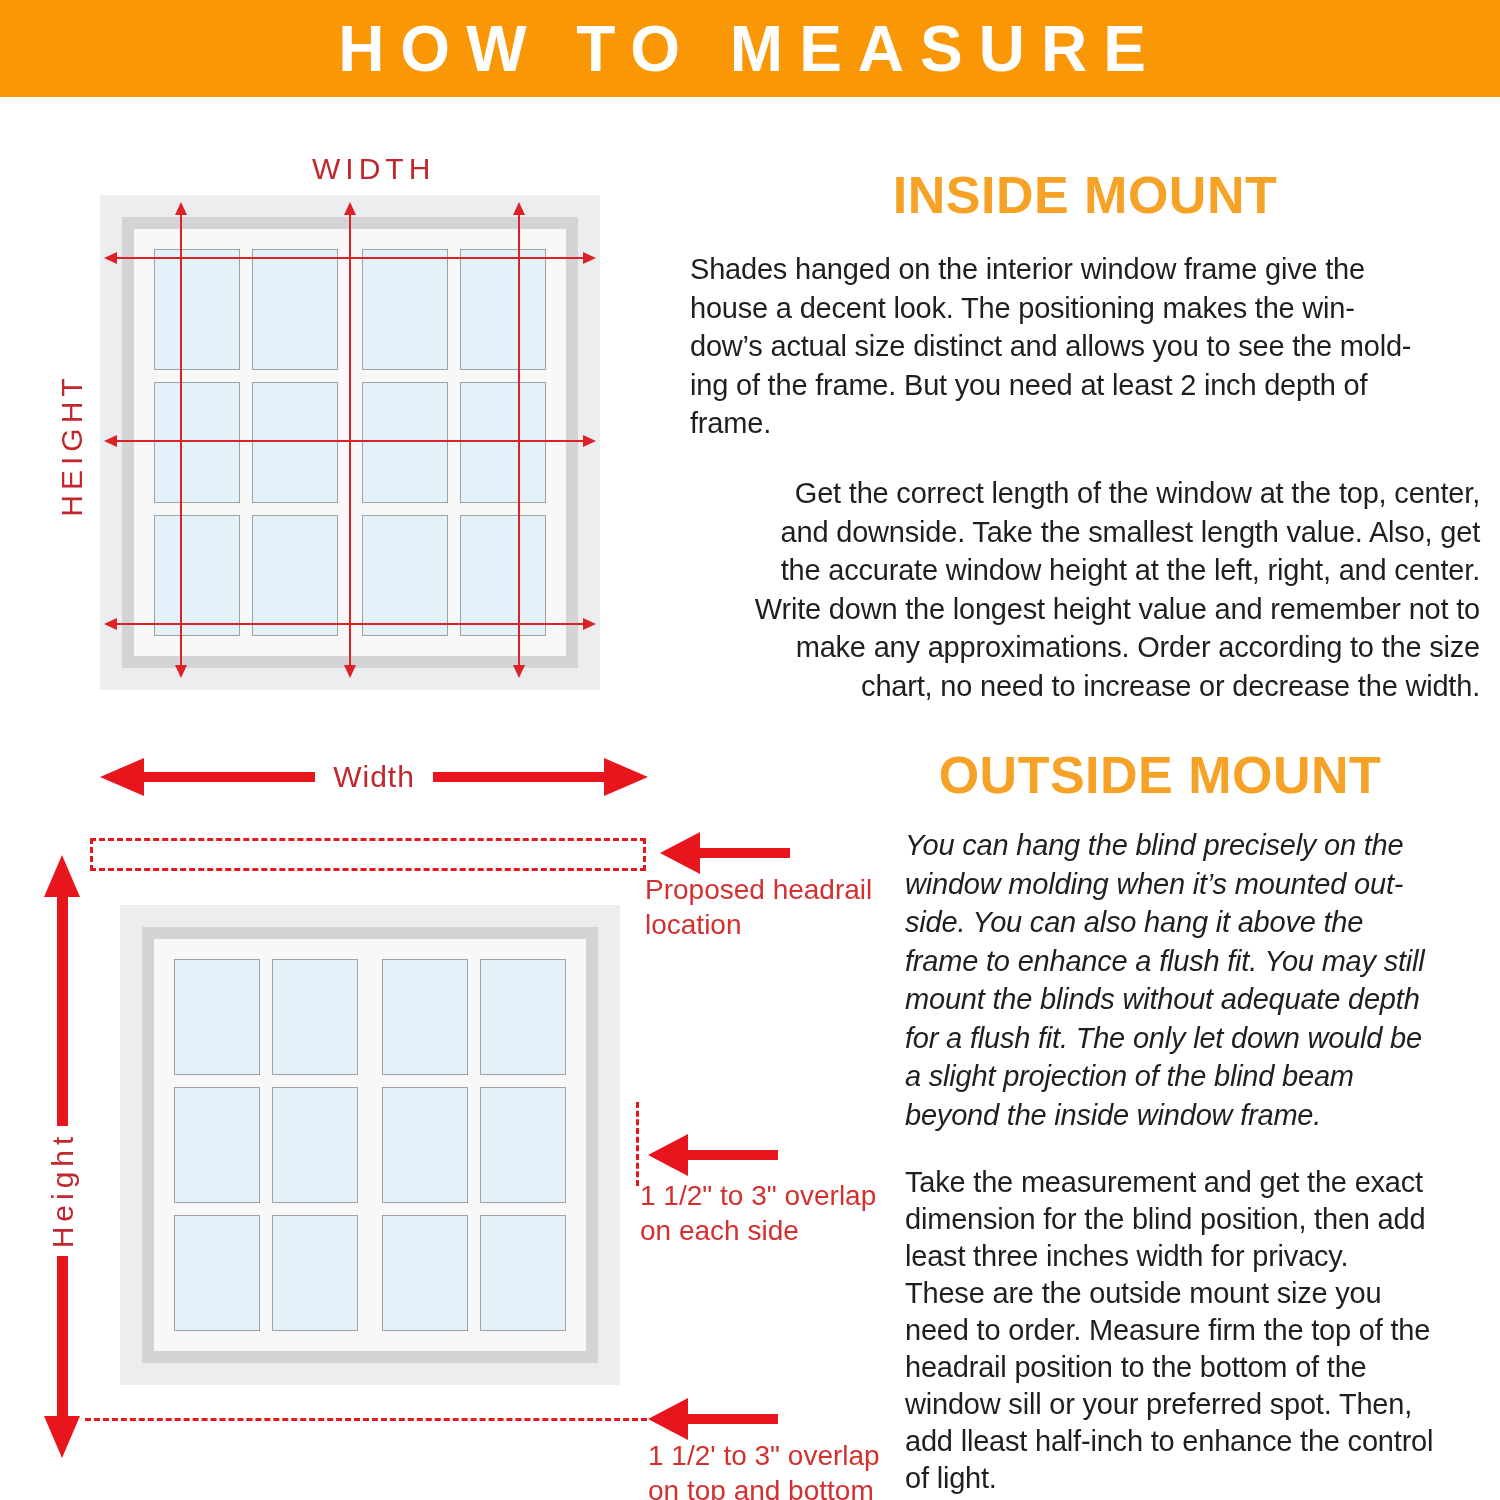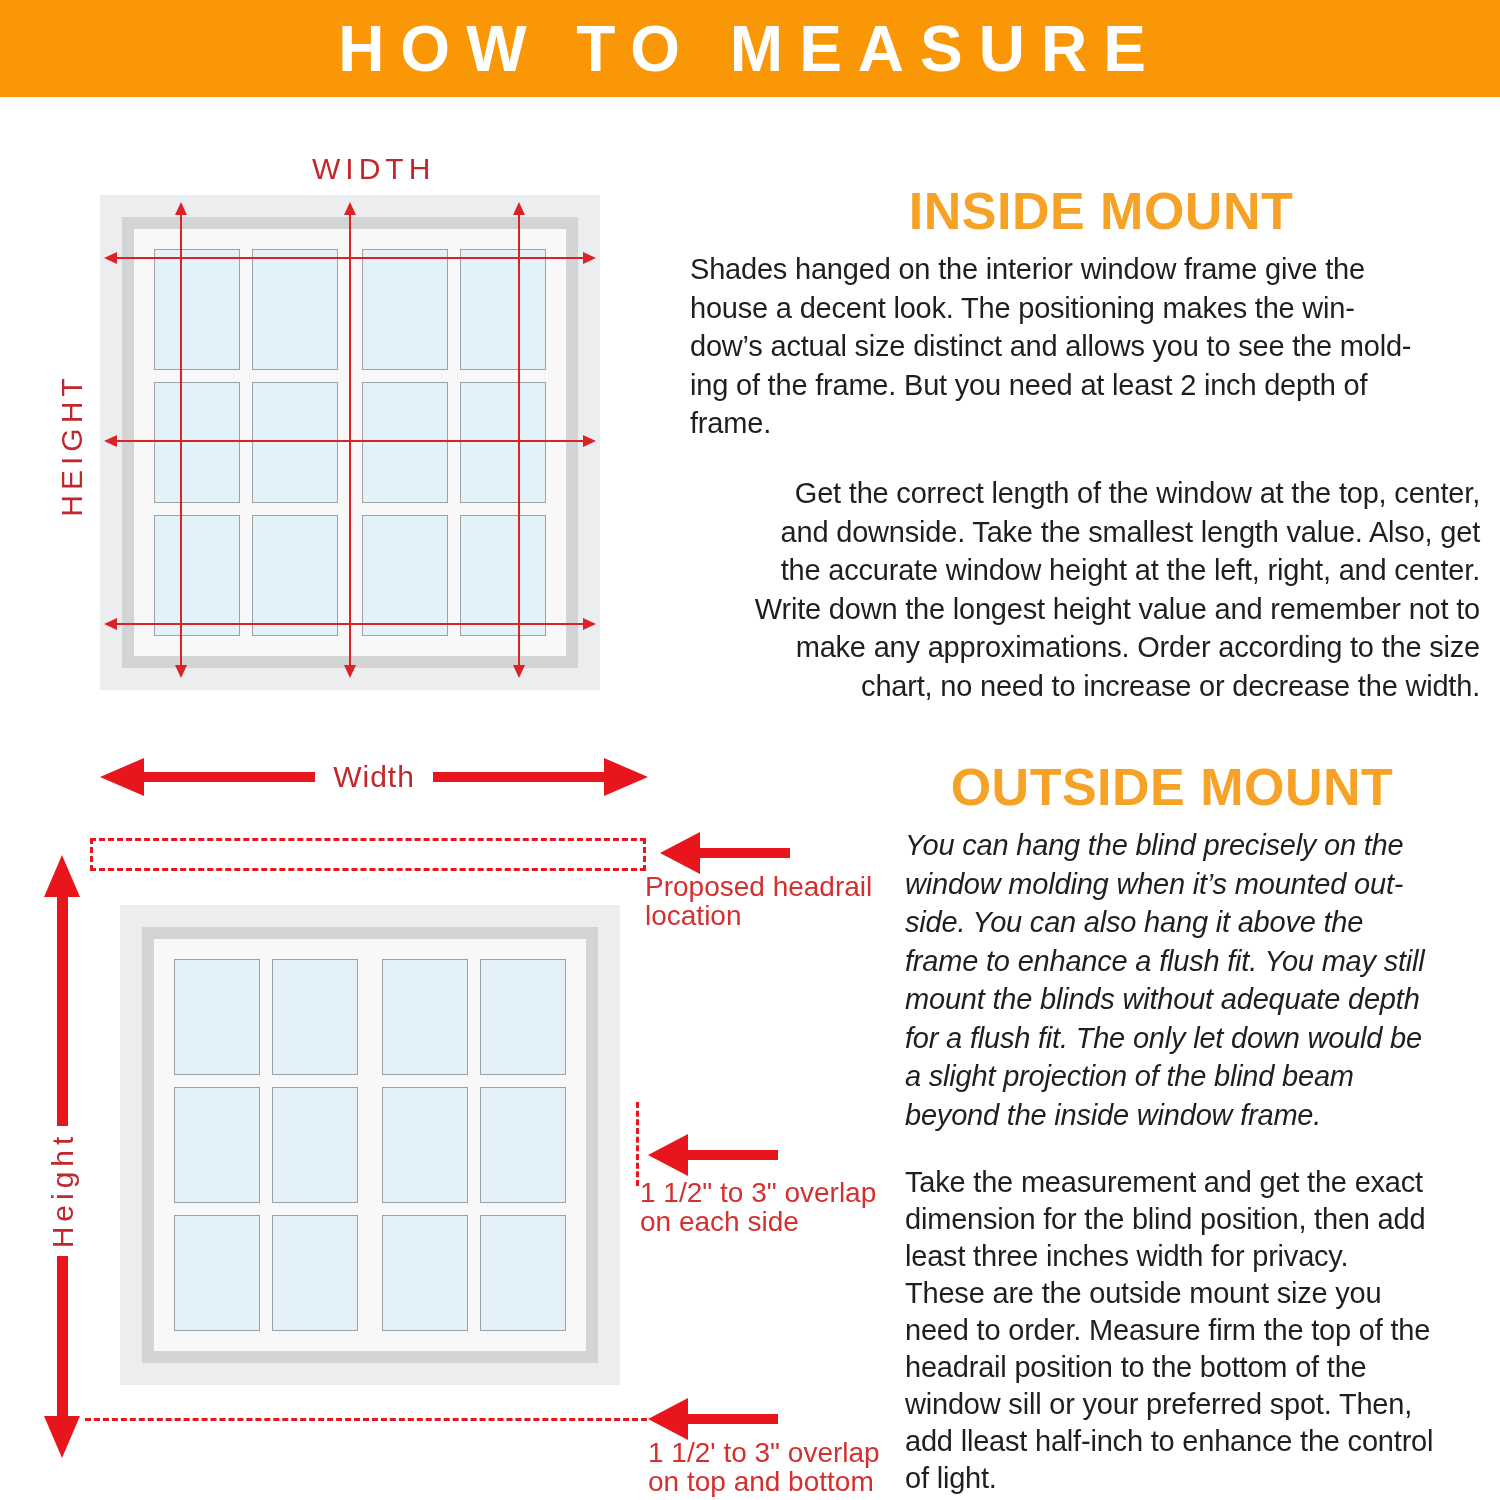--- a/index.html
+++ b/index.html
@@ -52,21 +52,21 @@
              border-right:18px solid transparent;border-bottom:42px solid #E8151D;}
   .v-head-down{position:absolute;width:0;height:0;border-left:18px solid transparent;
              border-right:18px solid transparent;border-top:42px solid #E8151D;}
   .v-shaft{position:absolute;width:11px;background:#E8151D;}
 
   
   .dashed-rect{position:absolute;border:3px dashed #E8151D;box-sizing:border-box;}
   .dashed-vline{position:absolute;width:0;border-left:3px dashed #E8151D;}
   .dashed-hline{position:absolute;height:0;border-top:3px dashed #E8151D;}
 
-  .small-red-label{position:absolute;color:#D4302F;font-size:28px;line-height:29px;white-space:pre-line;}
+  .small-red-label{position:absolute;color:#D4302F;font-size:28px;line-height:35px;white-space:pre-line;}
 
   
   .mount-heading{position:absolute;color:#F5A226;font-size:52px;font-weight:bold;
                  text-align:center;letter-spacing:0.5px;}
   .body-text{position:absolute;color:#1F1F1F;font-size:29px;line-height:38.5px;
              white-space:pre-line;letter-spacing:-0.2px;}
   .lh37{line-height:37px;}
 </style>
 </head>
 <body>
@@ -164,34 +164,34 @@
 on each side</div>
 
   <div class="dashed-hline" style="left:85px;top:1418px;width:562px;"></div>
   <div class="thick-left" style="left:648px;top:1398px;width:130px;">
     <div class="tl-head"></div>
     <div class="tl-shaft"></div>
   </div>
   <div class="small-red-label" style="left:648px;top:1438px;">1 1/2' to 3" overlap
 on top and bottom</div>
 
-  <h2 class="mount-heading" style="left:700px;top:165px;width:770px;margin:16px;">INSIDE MOUNT</h2>
+  <h2 class="mount-heading" style="left:700px;top:165px;width:770px;margin:0;">INSIDE MOUNT</h2>
   <div class="body-text" style="left:690px;top:250px;width:790px;">Shades hanged on the interior window frame give the
 house a decent look. The positioning makes the win-
 dow’s actual size distinct and allows you to see the mold-
 ing of the frame. But you need at least 2 inch depth of
 frame.</div>
   <div class="body-text" style="left:690px;top:474px;width:790px;text-align:right;">Get the correct length of the window at the top, center,
 and downside. Take the smallest length value. Also, get
 the accurate window height at the left, right, and center.
 Write down the longest height value and remember not to
 make any approximations. Order according to the size
 chart, no need to increase or decrease the width.</div>
 
-  <h2 class="mount-heading" style="left:880px;top:745px;width:560px;margin:12px;">OUTSIDE MOUNT</h2>
+  <h2 class="mount-heading" style="left:880px;top:745px;width:560px;margin:0;">OUTSIDE MOUNT</h2>
   <div class="body-text" style="left:905px;top:826px;width:590px;font-style:italic;">You can hang the blind precisely on the
 window molding when it’s mounted out-
 side. You can also hang it above the
 frame to enhance a flush fit. You may still
 mount the blinds without adequate depth
 for a flush fit. The only let down would be
 a slight projection of the blind beam
 beyond the inside window frame.</div>
   <div class="body-text lh37" style="left:905px;top:1164px;width:590px;">Take the measurement and get the exact
 dimension for the blind position, then add

